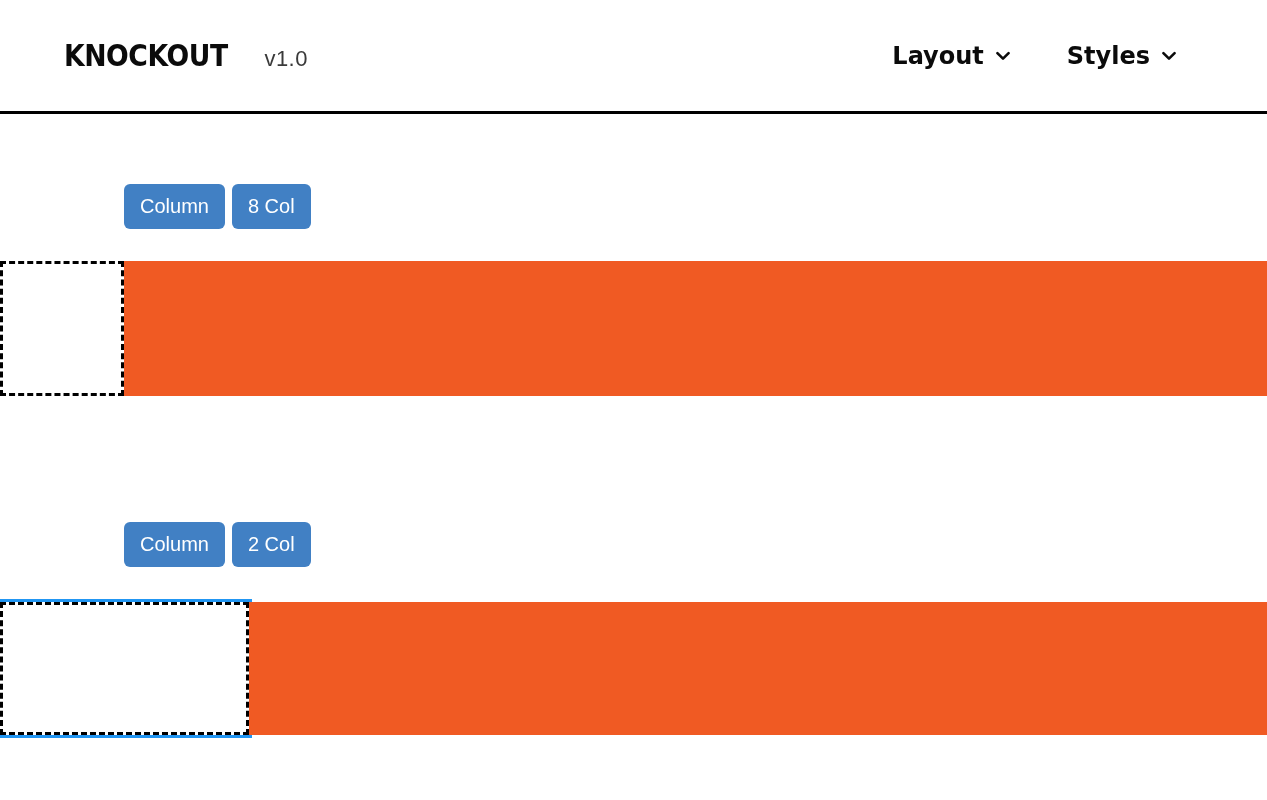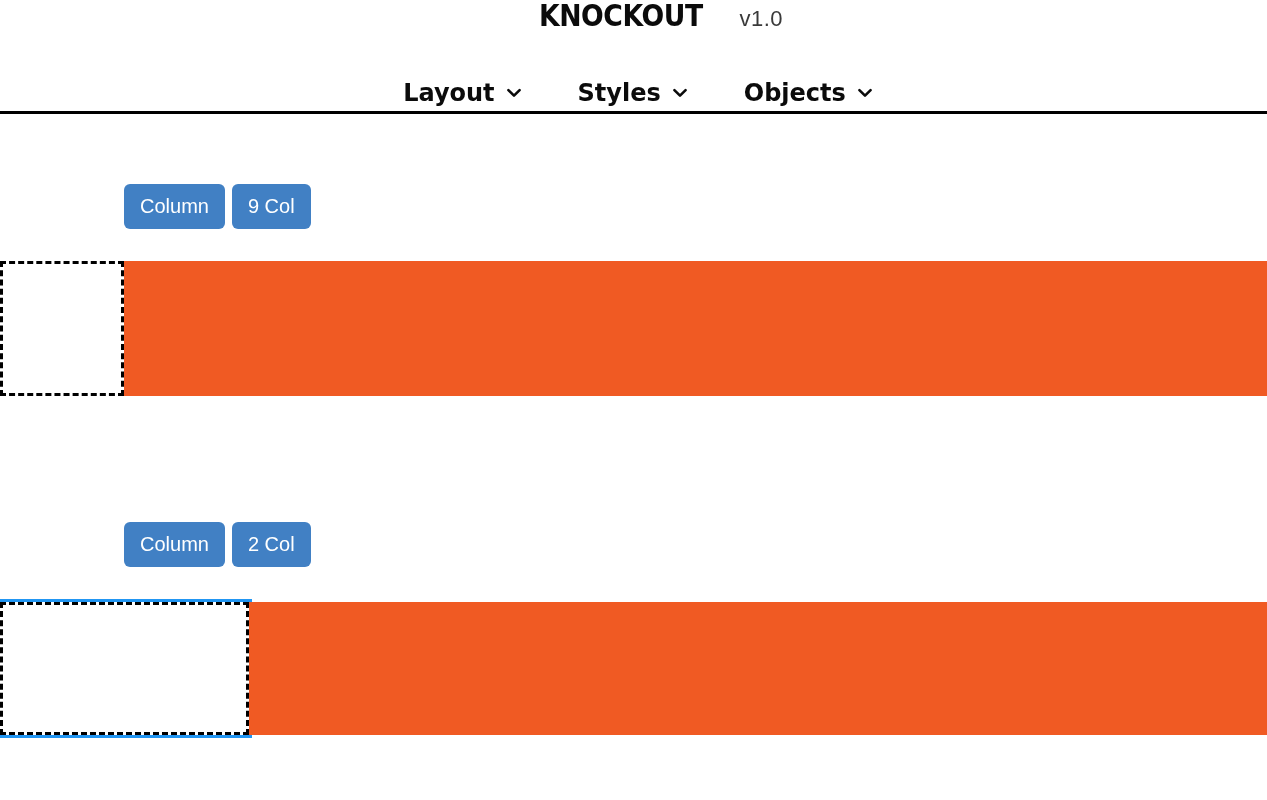--- a/index.html
+++ b/index.html
@@ -17,23 +17,22 @@
     overflow: hidden;
     position: relative;
   }
 
   
   .site-header {
     height: 111px;
     display: flex;
     align-items: center;
     justify-content: space-between;
-    padding: 0 9px 0 64px;
-    background: #ffffff;
-    flex-direction: column;
+    padding: 0 16px 0 64px;
+    background: #ffffff;
   }
   .brand {
     display: flex;
     align-items: baseline;
     gap: 10px;
     user-select: none;
   }
   .brand-name {
     font-family: "DejaVu Sans", sans-serif;
     font-weight: 700;
@@ -189,38 +188,30 @@
 
     <button class="nav-item">
       <span>Styles</span>
       <span class="chev">
         <svg width="16" height="16" viewBox="0 0 16 16" aria-hidden="true">
           <path d="M2.4 5.1 L8 10.7 L13.6 5.1" fill="none" stroke="#0b0b0b" stroke-width="2.6" stroke-linecap="round" stroke-linejoin="round"></path>
         </svg>
       </span>
     </button>
 
-    <button class="nav-item">
-      <span>Objects</span>
-      <span class="chev">
-        <svg width="16" height="16" viewBox="0 0 16 16" aria-hidden="true">
-          <path d="M2.4 5.1 L8 10.7 L13.6 5.1" fill="none" stroke="#0b0b0b" stroke-width="2.6" stroke-linecap="round" stroke-linejoin="round"></path>
-        </svg>
-      </span>
-    </button>
   </nav>
 </header>
 <div class="header-rule"></div>
 
 <main class="workspace">
 
   <section class="section">
     <div class="toolbar" style="left:124px; top:70px;">
       <button class="btn">Column</button>
-      <button class="btn">9 Col</button>
+      <button class="btn">8 Col</button>
     </div>
 
     <div class="row" style="top:147px; height:135px;">
       <div class="col-drop" style="width:124px;"></div>
       <div class="col-fill"></div>
     </div>
   </section>
 
   <section class="section">
     <div class="toolbar" style="left:124px; top:408px;">

